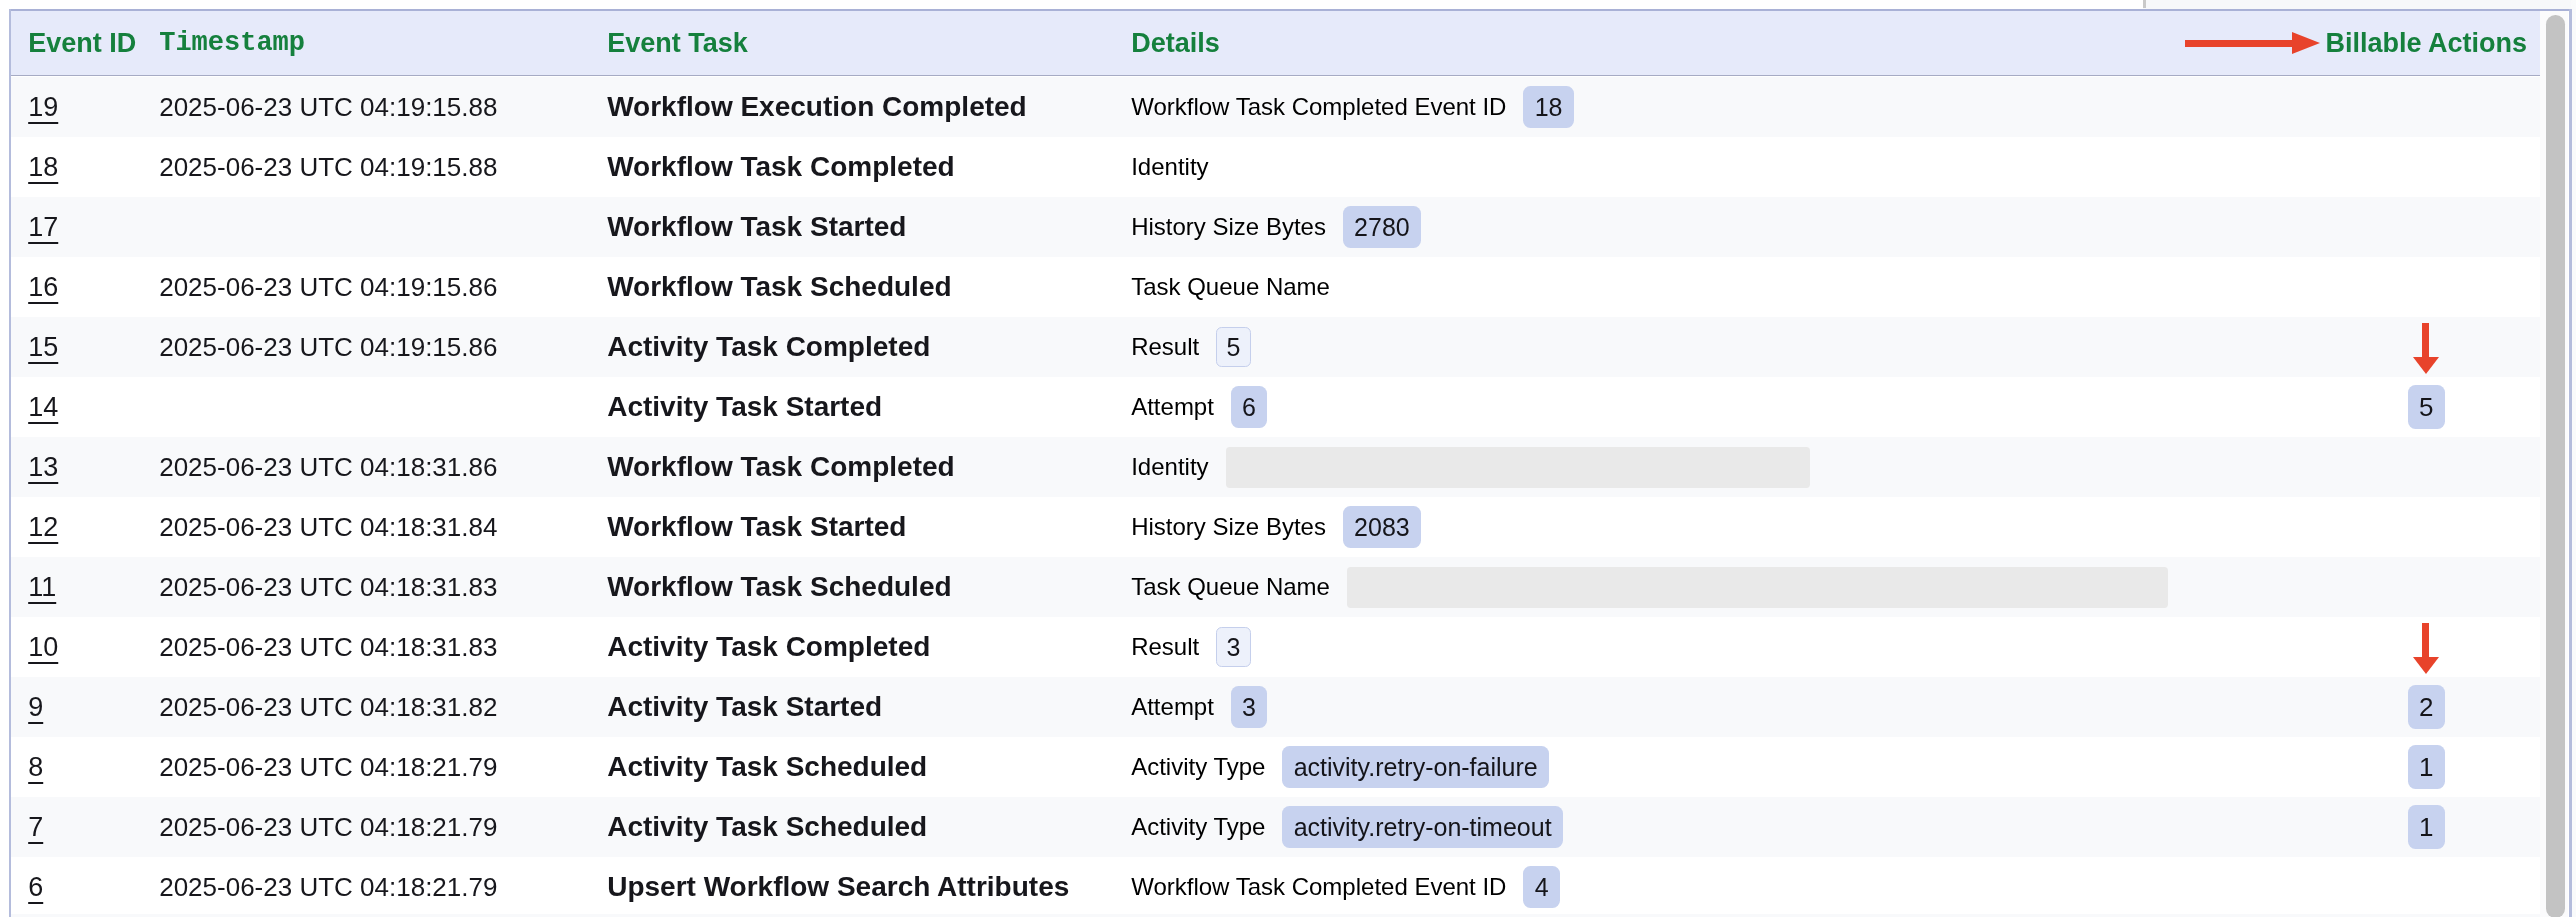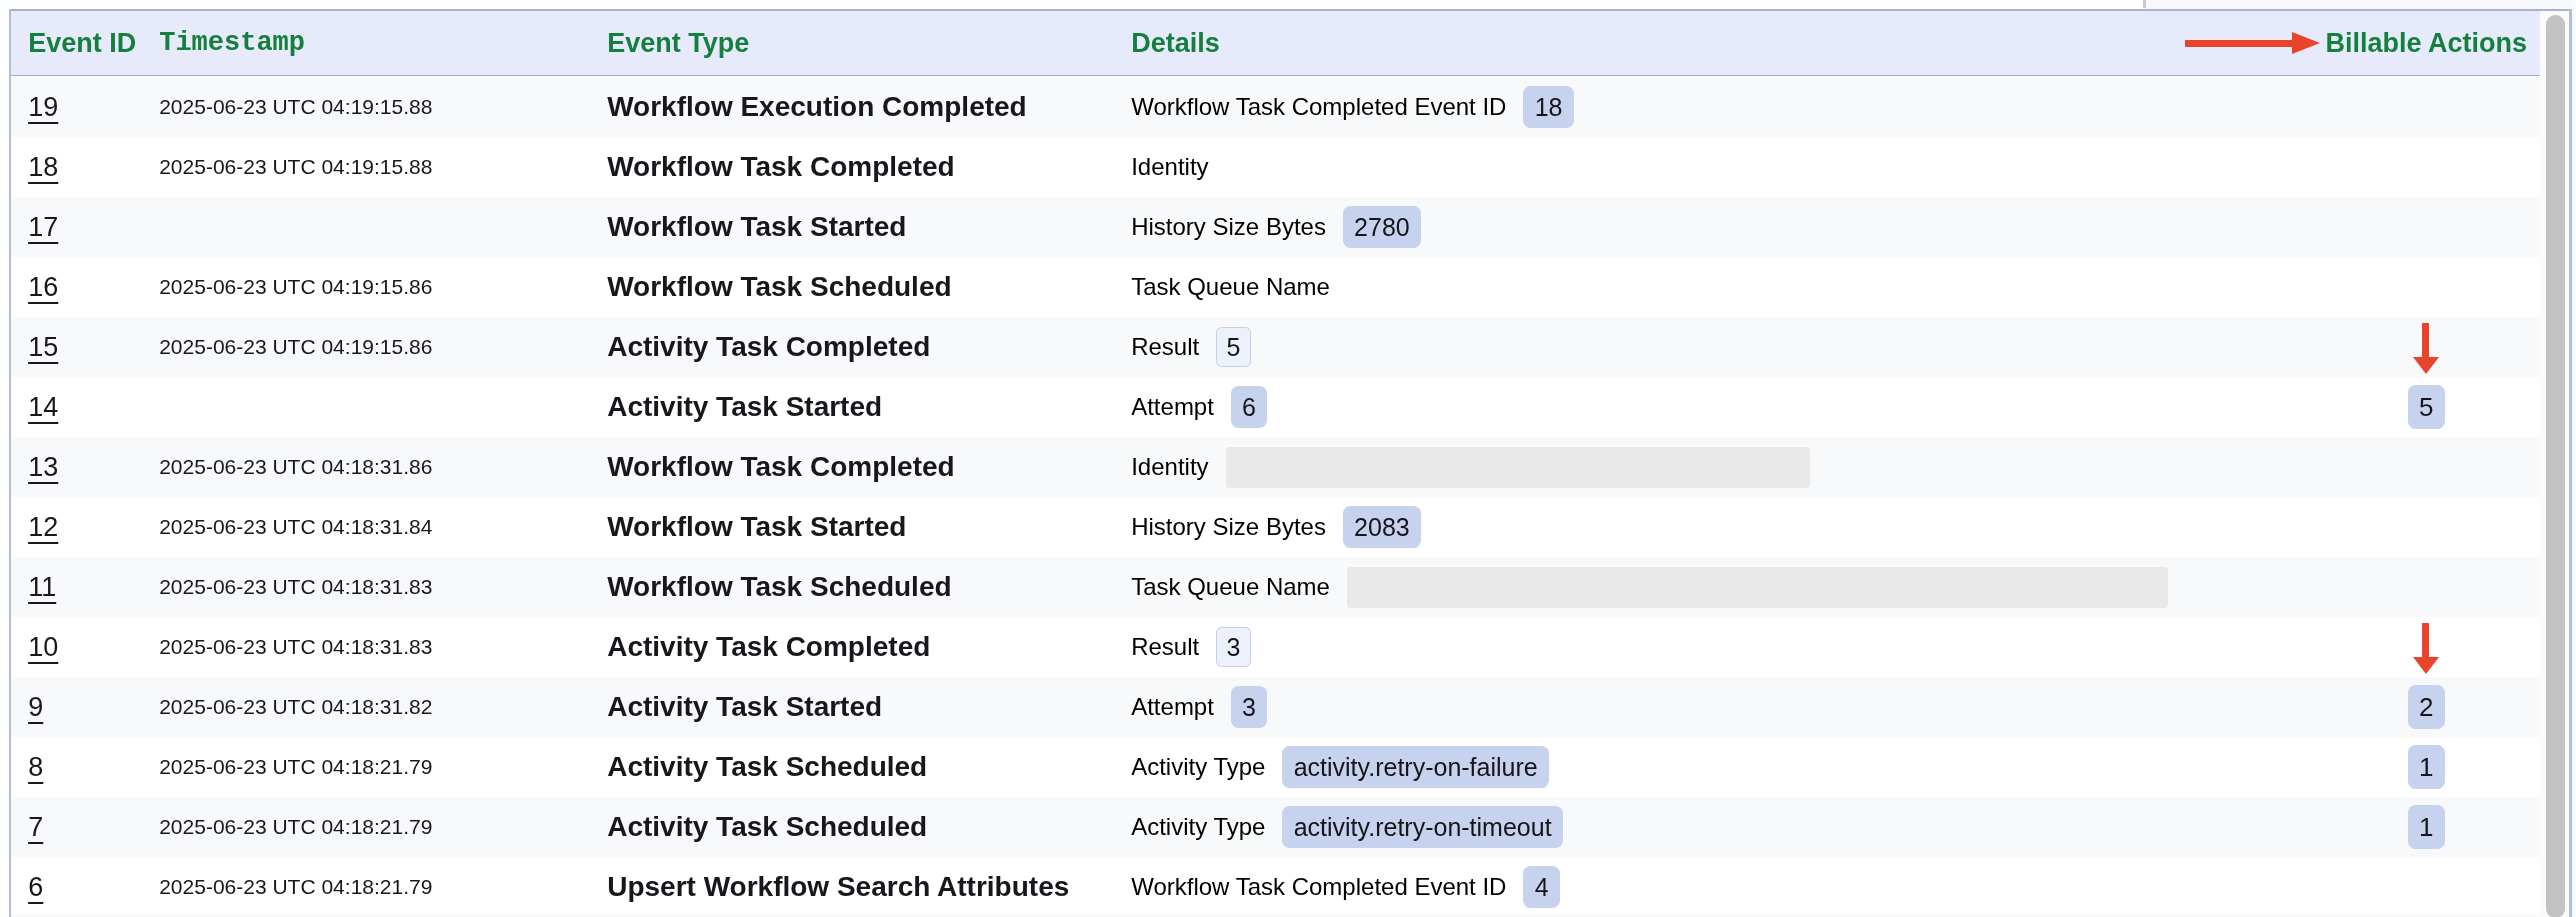--- a/index.html
+++ b/index.html
@@ -48,21 +48,21 @@
   .header-arrow .head{position:absolute;left:107px;top:20.6px;width:0;height:0;
     border-left:28px solid var(--arrow-red);border-top:11.2px solid transparent;border-bottom:11.2px solid transparent;}
 
   .rows{left:11.2px;top:77px;width:2529px;height:841px;overflow:hidden;}
   .row{position:relative;width:2529px;height:60px;background:#ffffff;}
   .row.zebra{background:var(--zebra);}
   .cell{position:absolute;top:0;height:60px;display:flex;align-items:center;white-space:nowrap;}
   .c-id{left:17px;}
   .c-id a{color:var(--ink);font-size:27px;text-decoration:underline;
     text-decoration-thickness:1.9px;text-underline-offset:5.6px;}
-  .c-ts{left:148px;font-size:21px;}
+  .c-ts{left:148px;font-size:26px;}
   .c-type{left:596px;font-size:28px;font-weight:700;}
   .c-details{left:1120px;font-size:24px;gap:17px;}
   .detail-label{color:#000000;}
   .badge{background:var(--badge-bg);border-radius:7.5px;padding:4.7px 11.2px;
     font-size:25px;color:#15151a;line-height:32px;}
   .badge.outline{background:var(--outline-badge-bg);border:1.9px solid var(--outline-badge-border);
     border-radius:5.6px;padding:2.8px 9.3px;}
   .redacted{background:var(--redacted);border-radius:3.7px;height:41px;}
   .c-billable{left:2303px;width:224px;justify-content:center;}
   .billable-badge{background:var(--badge-bg);border-radius:7.5px;min-width:37px;text-align:center;
@@ -85,21 +85,21 @@
 <div class="abs top-strip-divider"></div>
 <div class="abs right-page-strip"></div>
 
 <div class="abs tbl-top-border"></div>
 <div class="abs tbl-left-border"></div>
 <div class="abs tbl-right-border"></div>
 
 <div class="abs thead">
   <div class="th th-event-id">Event ID</div>
   <div class="th th-timestamp">Timestamp</div>
-  <div class="th th-event-type">Event Type</div>
+  <div class="th th-event-type">Event Task</div>
   <div class="th th-details">Details</div>
   <div class="header-arrow">
     <div class="shaft"></div>
     <div class="head"></div>
   </div>
   <div class="th th-billable">Billable Actions</div>
 </div>
 
 <div class="abs rows" id="rows">
     <div class="row zebra">

